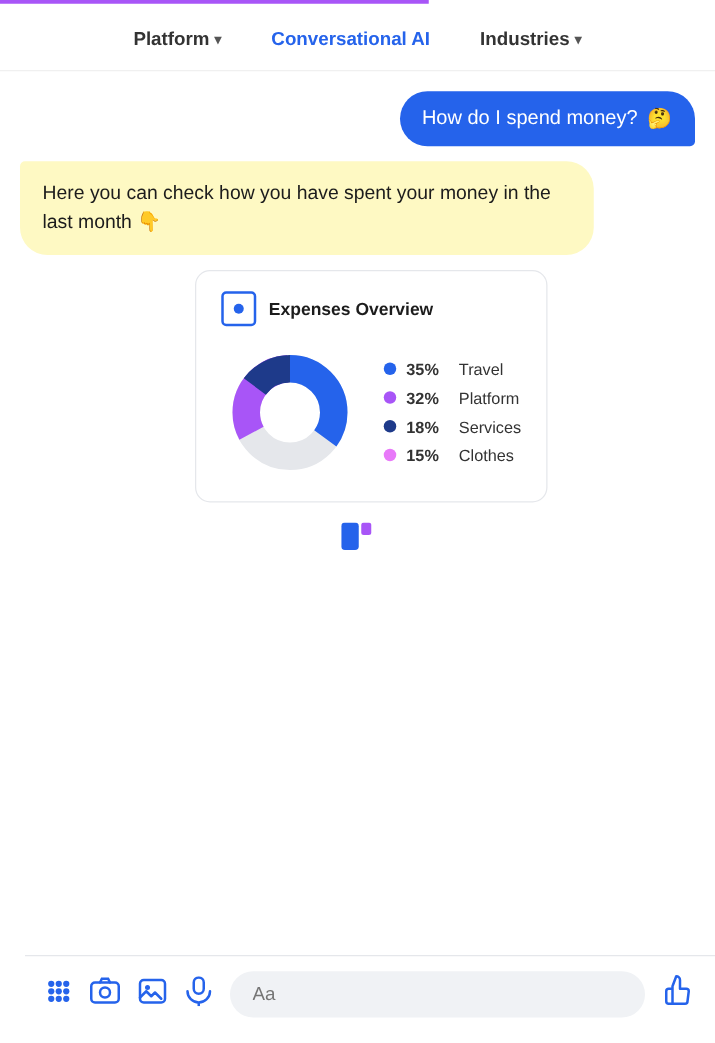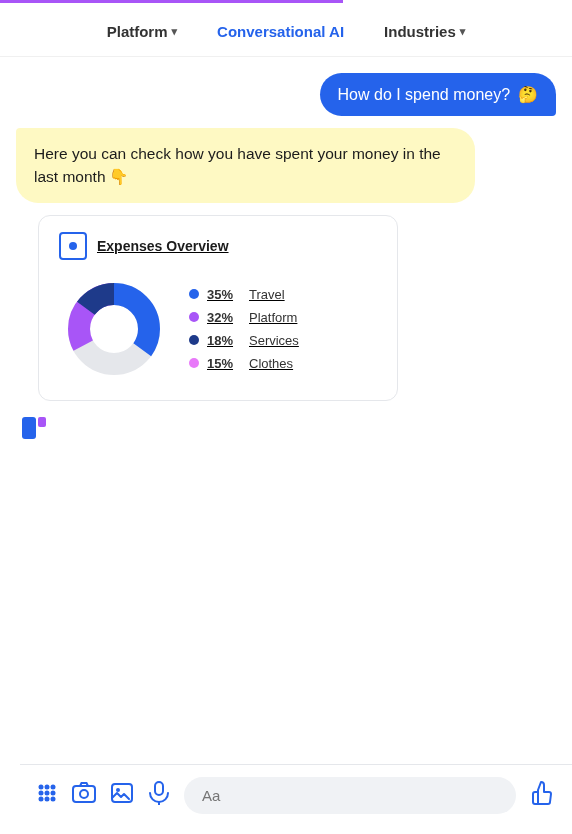--- a/index.html
+++ b/index.html
@@ -51,20 +51,21 @@
     }
 
     
     .chat-area {
       padding: 16px 16px 8px;
       display: flex;
       flex-direction: column;
       gap: 12px;
       height: calc(834px - 3px - 72px - 80px);
       overflow-y: auto;
+      align-items: center;
     }
 
     
     .user-bubble {
       align-self: flex-end;
       background: #2563eb;
       color: #fff;
       border-radius: 22px 22px 4px 22px;
       padding: 12px 18px;
       font-size: 16px;
@@ -89,21 +90,20 @@
     }
 
     
     .chart-card {
       background: #fff;
       border: 1px solid #e5e7eb;
       border-radius: 12px;
       padding: 16px 20px;
       margin-left: 22px;
       max-width: 360px;
-      text-decoration: underline;
     }
     .chart-card-header {
       display: flex;
       align-items: center;
       gap: 10px;
       margin-bottom: 14px;
     }
     .chart-icon {
       width: 28px;
       height: 28px;

